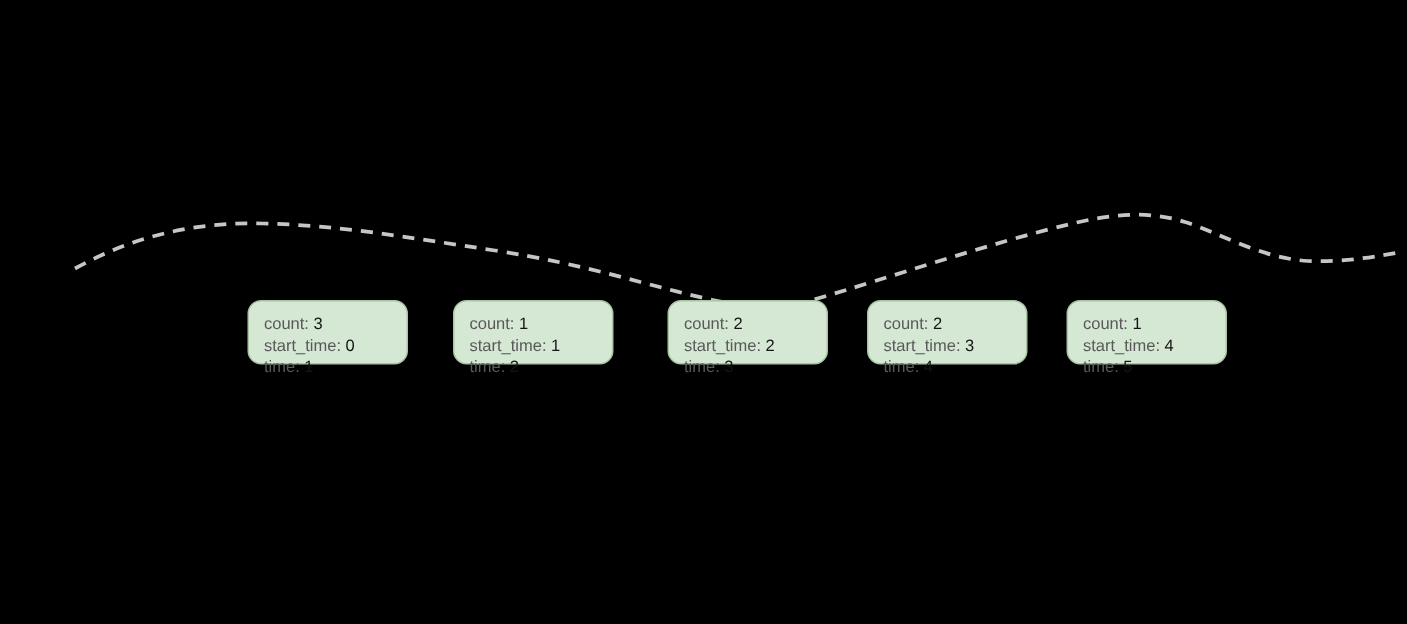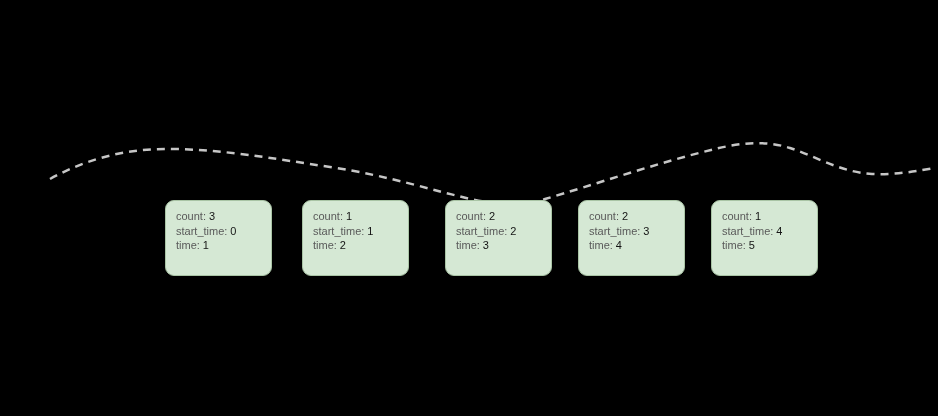--- a/index.html
+++ b/index.html
@@ -17,21 +17,21 @@
     width:938px;height:416px;
     background:var(--bg);
     overflow:hidden;
   }
   .curve-layer{
     position:absolute;left:0;top:0;z-index:1;
   }
   .node{
     position:absolute;
     top:200px;
-    width:107px;height:76px;
+    width:107px;height:43px;
     box-sizing:border-box;
     background:var(--node-fill);
     border:1px solid var(--node-border);
     border-radius:9px;
     padding:8px 10px 0 10px;
     z-index:2;
     font-size:11px;
     line-height:14.6px;
     color:var(--label-color);
     white-space:nowrap;

